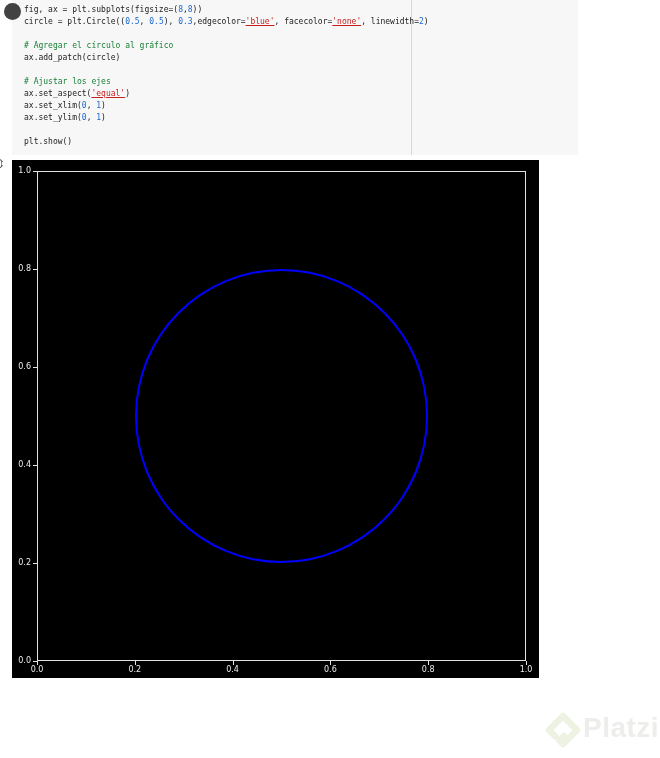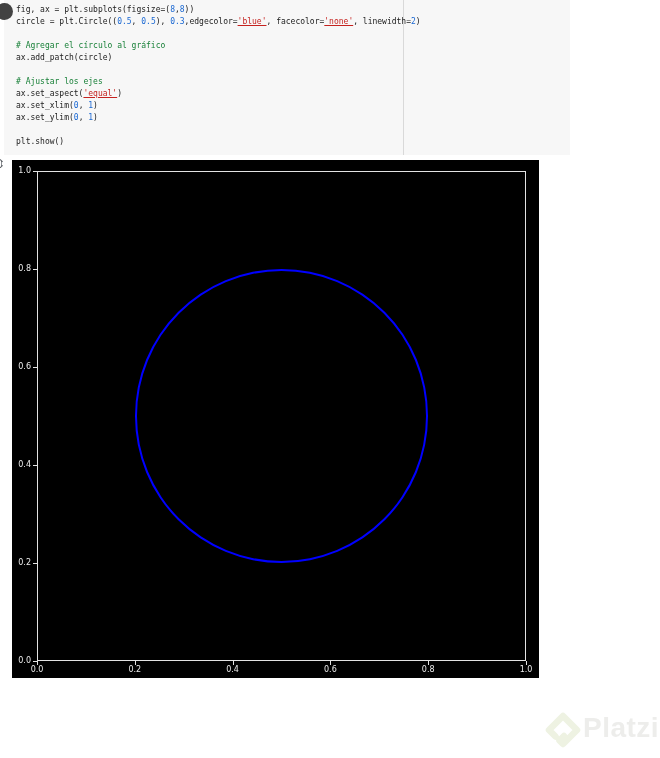--- a/index.html
+++ b/index.html
@@ -1,20 +1,20 @@
 <!DOCTYPE html>
 <html><head>
 <meta charset="utf-8">
 <style>
   html,body{margin:0;padding:0;background:#ffffff;}
   .page{position:relative;width:660px;height:758px;overflow:hidden;background:#ffffff;
         font-family:"Liberation Sans","DejaVu Sans",sans-serif;}
 
   
-  .cell{position:absolute;left:4px;top:0;width:566px;height:155px;background:#f7f7f7;}
+  .cell{position:absolute;left:12px;top:0;width:566px;height:155px;background:#f7f7f7;}
   .runbtn{position:absolute;left:-8px;top:3px;width:17px;height:17px;border-radius:50%;
           background:#424242;}
   .ruler{position:absolute;left:399px;top:0;width:1px;height:155px;background:#d9d9d9;}
   .code{position:absolute;left:12px;top:4px;width:630px;
         font-family:"DejaVu Sans Mono","Liberation Mono",monospace;
         font-size:8px;line-height:12px;white-space:pre;color:#212121;}
   .code-line{height:12px;}
   .tok-plain{color:#212121;}
   .tok-com{color:#188038;}
   .tok-str{color:#c5221f;text-decoration:underline;}

